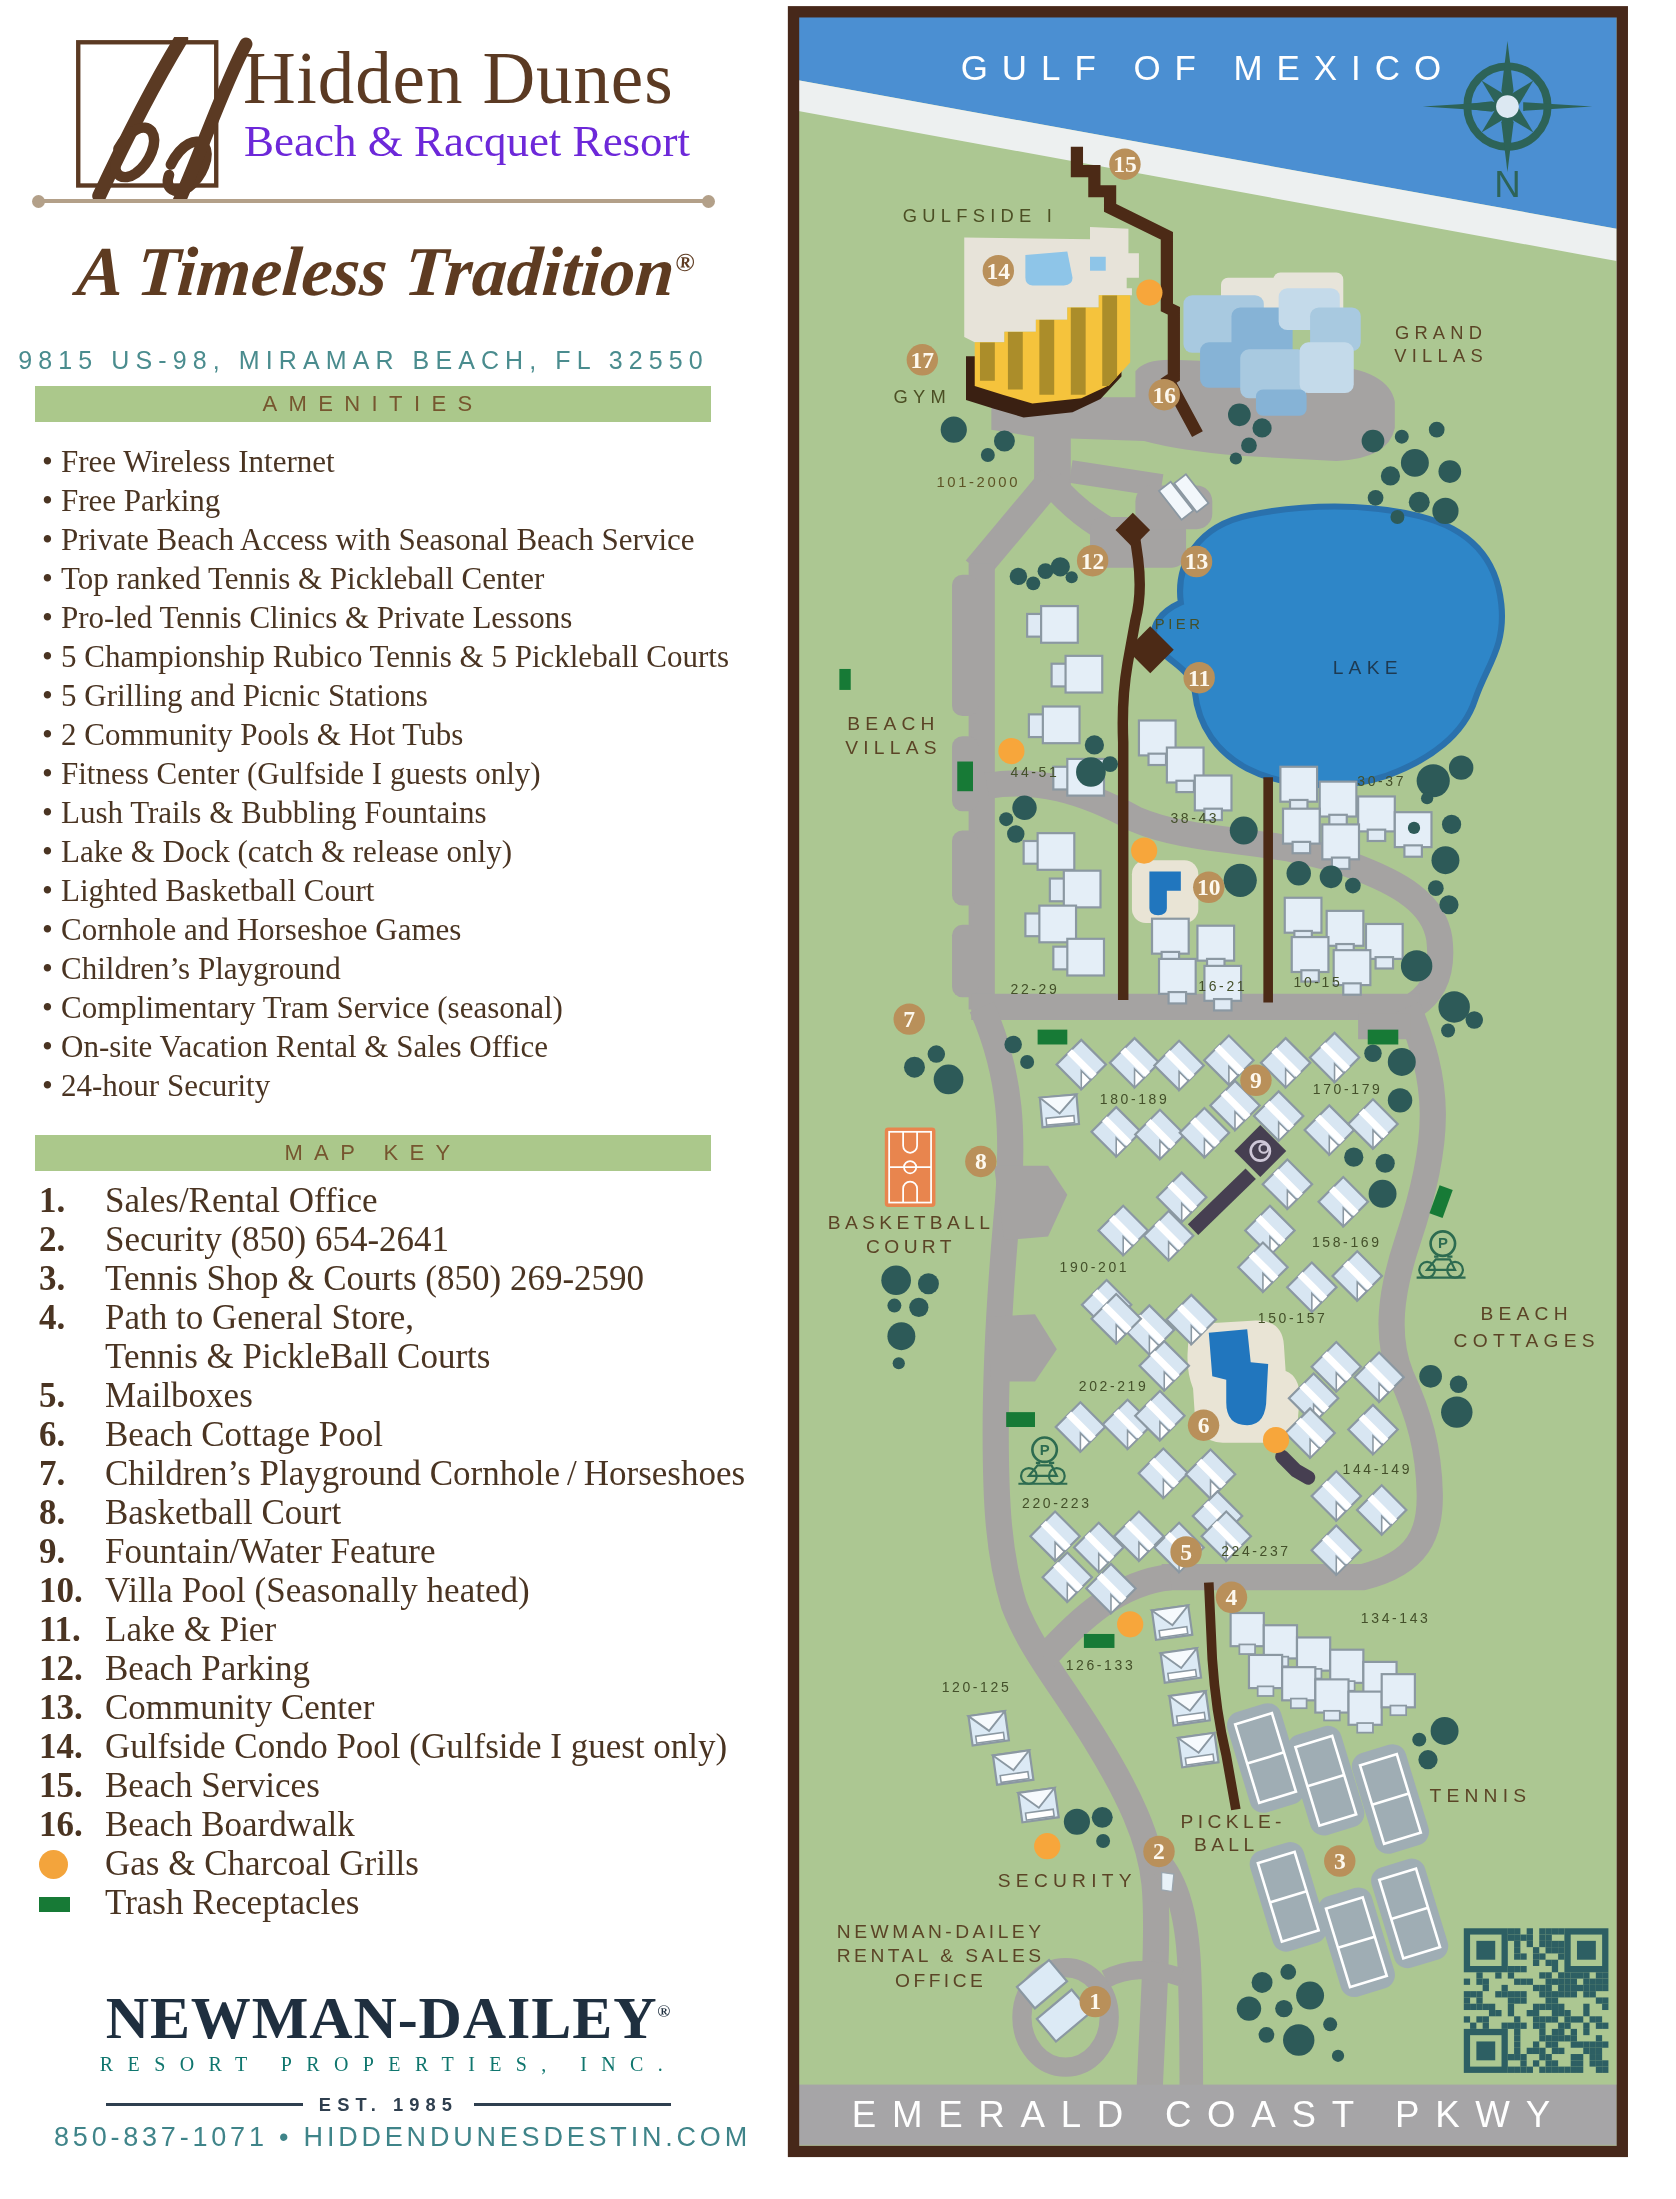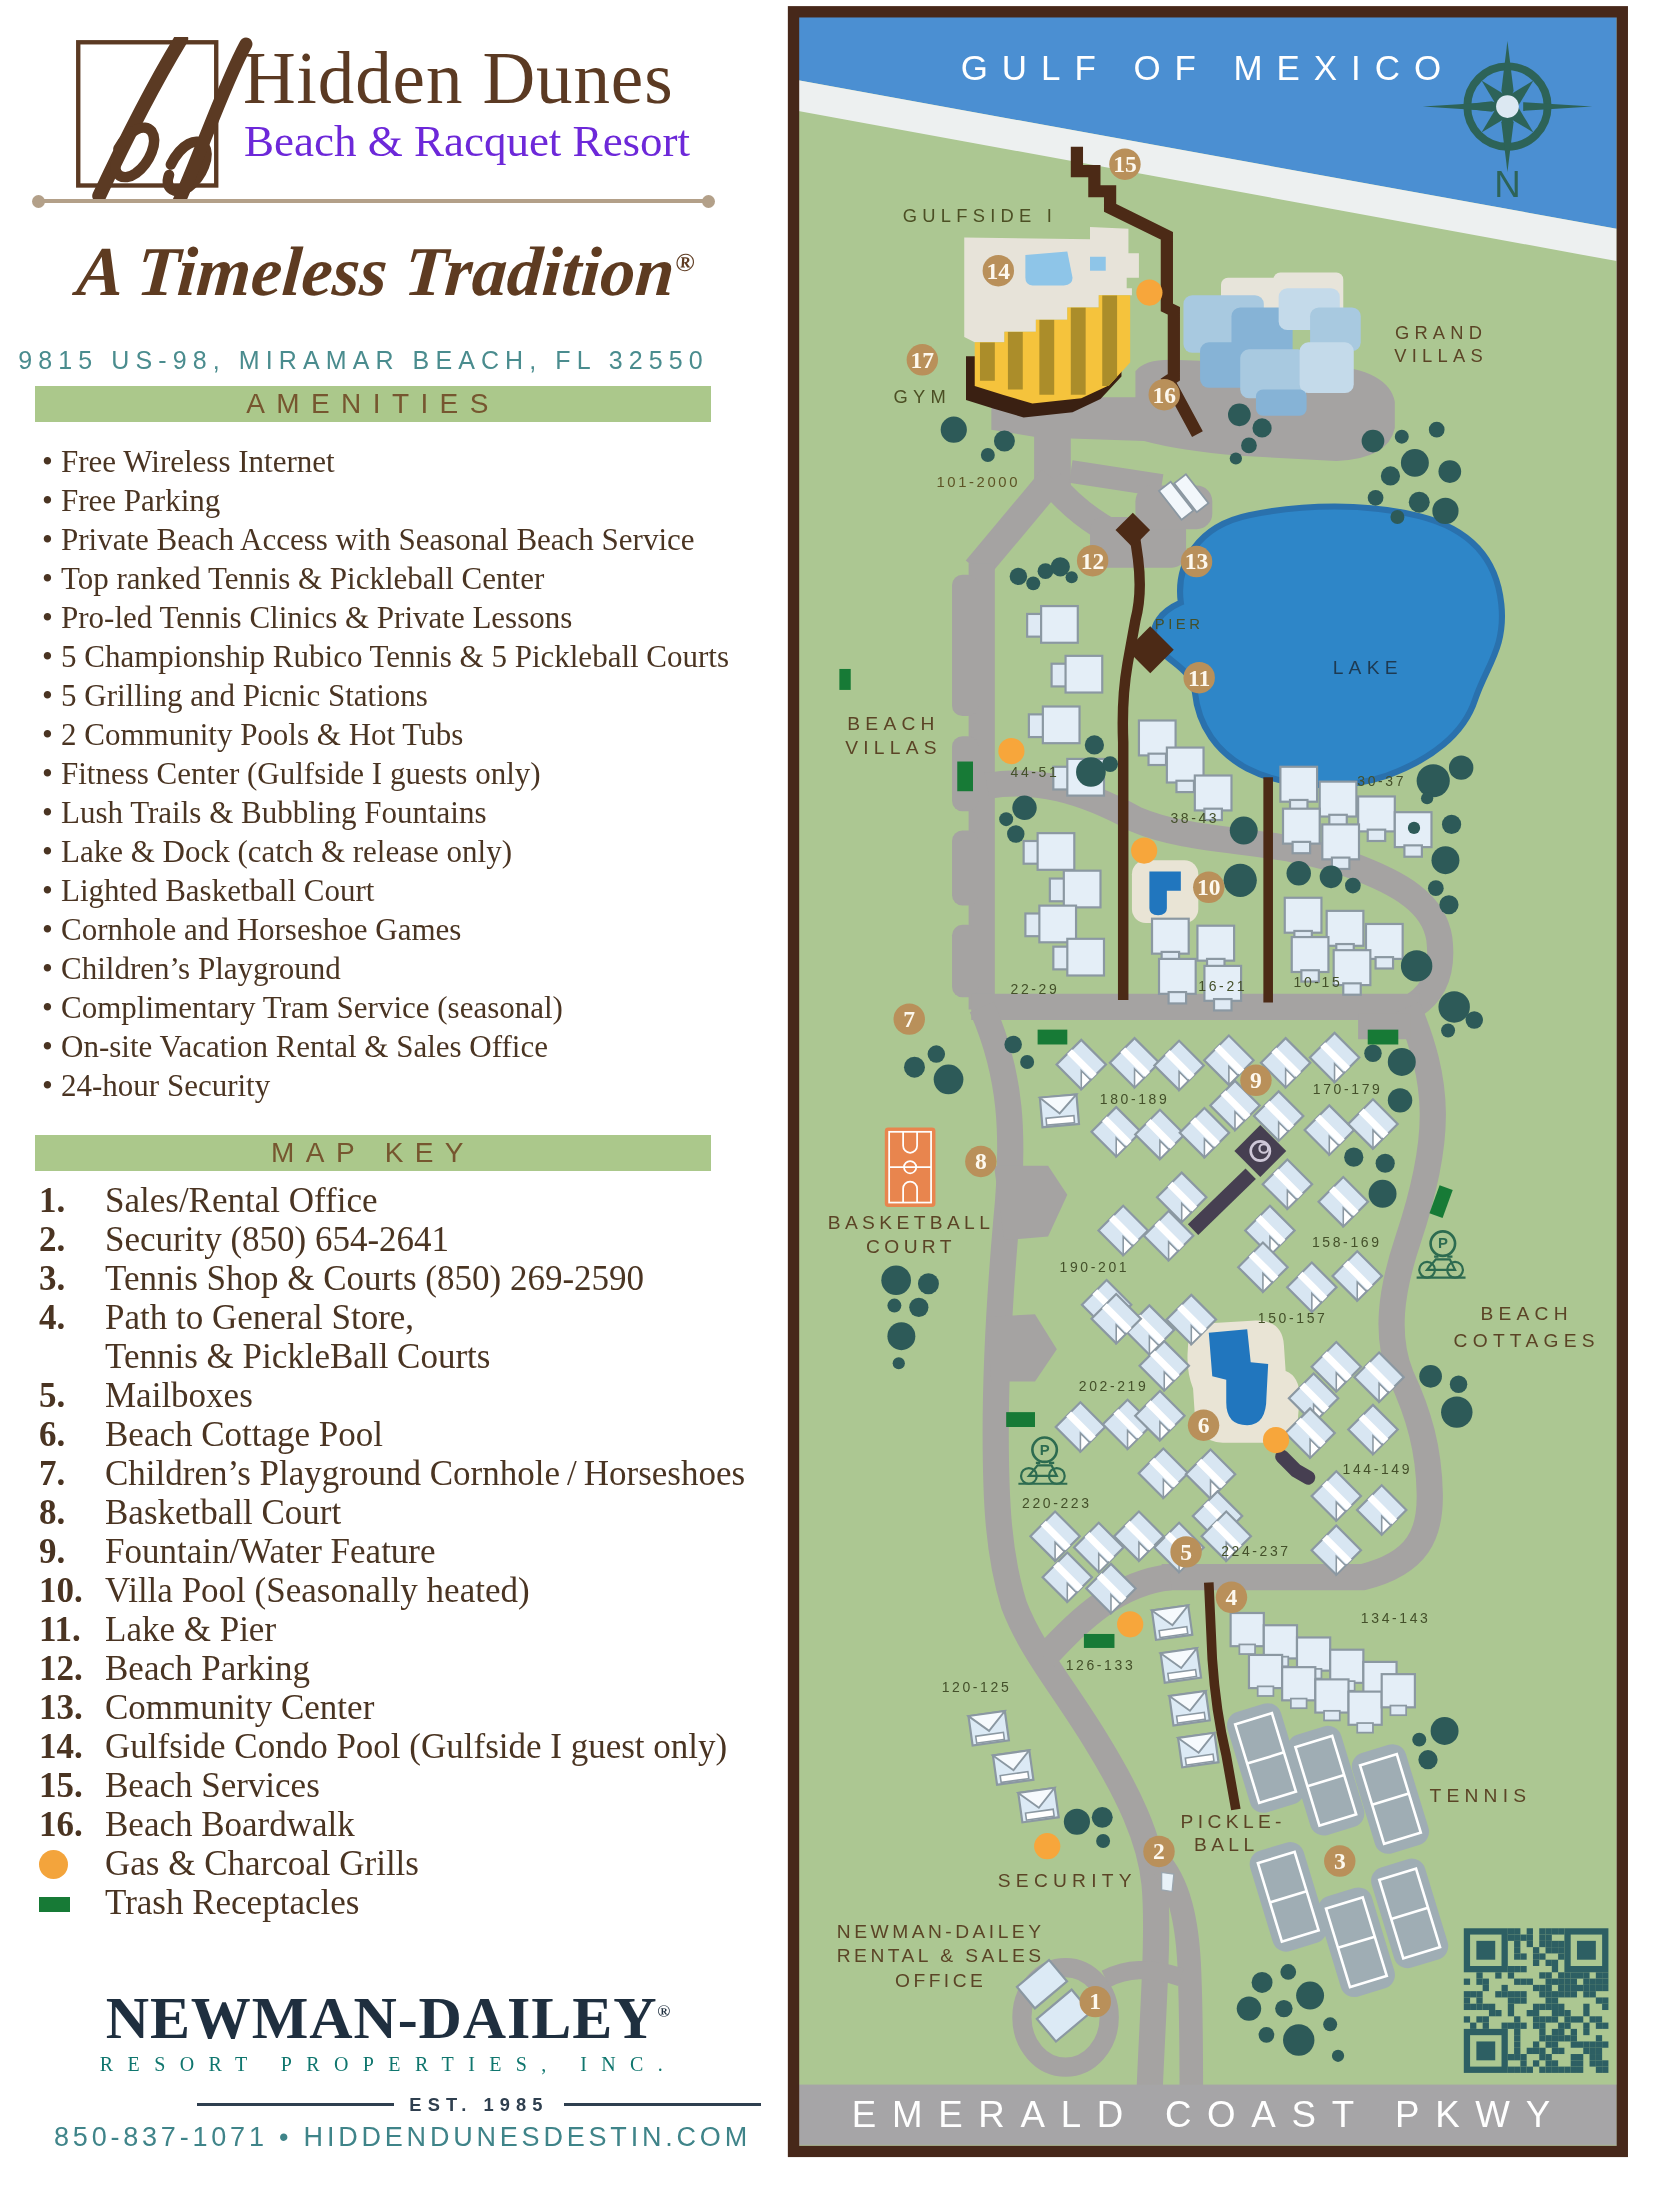--- a/index.html
+++ b/index.html
@@ -6,36 +6,36 @@
   font-family:"Liberation Sans", sans-serif; }
 .abs { position:absolute; }
 #t1 { left:243px; top:37px; font-family:"Liberation Serif",serif; font-size:73px; color:#5b3a23; letter-spacing:0.9px; }
 #t2 { left:244px; top:115px; font-family:"Liberation Serif",serif; font-size:45px; color:#6d28d9; }
 #rule { left:39px; top:199px; width:669px; height:4.4px; background:#b3a089; }
 #rule:before, #rule:after { content:''; position:absolute; top:-4.4px; width:13px; height:13px; border-radius:50%; background:#b3a089; }
 #rule:before { left:-7px; } #rule:after { right:-7px; }
 #script { left:77px; top:232px; font-family:"Liberation Serif",serif; font-style:italic; font-weight:bold; font-size:70px; color:#5e3b21; transform:skewX(-4deg); white-space:nowrap; }
 #script sup { font-size:26px; font-style:normal; }
 #addr { left:18.3px; top:346px; font-size:25px; color:#4a8c8e; letter-spacing:6.1px; white-space:nowrap; }
-.bar { left:35px; width:676px; height:36px; background:#abc88b; color:#76562f; font-size:28px;
+.bar { left:35px; width:676px; height:36px; background:#abc88b; color:#76562f; font-size:22px;
   letter-spacing:11.4px; text-align:center; line-height:36px; }
 #amlist { left:42px; top:442px; width:716px; font-family:"Liberation Serif",serif; font-size:31px; color:#4a3422; }
 .am { height:39px; line-height:39px; white-space:nowrap; }
 .bu { display:inline-block; width:19px; }
 #kylist { left:39px; top:1181px; width:734px; font-family:"Liberation Serif",serif; font-size:35px; color:#4a3422; }
 .ky { height:39px; line-height:39px; white-space:nowrap; }
 .kn { display:inline-block; width:66px; font-weight:bold; }
 .odot { display:inline-block; width:29px; height:29px; border-radius:50%; background:#f3a43c; vertical-align:-4.4px; }
 .grect { display:inline-block; width:31px; height:15px; background:#177a36; vertical-align:1.7px; }
 #nd { left:0px; top:1984px; width:777px; text-align:center; font-family:"Liberation Serif",serif;
   font-size:60px; font-weight:bold; color:#1f2f3f; letter-spacing:0.9px; }
 #nd sup { font-size:17.5px; }
 #ndsub { left:0px; top:2053px; width:777px; text-align:center; font-family:Liberation Serif, serif;
   font-size:20px; color:#0f766e; letter-spacing:14.4px; }
-#est { left:0px; top:2094px; width:777px; text-align:right; font-size:18.3px; font-weight:bold;
+#est { left:0px; top:2094px; width:777px; text-align:center; font-size:18.3px; font-weight:bold;
   color:#2f3f4f; letter-spacing:6.1px; }
 #est .ln { display:inline-block; width:197px; height:2.6px; background:#2f3f4f; vertical-align:5.2px; margin:0 15.7px; }
 #phone { left:10px; top:2122px; font-size:27px; color:#3f8489; letter-spacing:3.8px; white-space:nowrap;margin-left:44px; }
 </style></head>
 <body>
 <svg width="262" height="166" viewBox="0 0 300 190" style="position:absolute;left:73px;top:37px;" xmlns="http://www.w3.org/2000/svg">
 <rect x="6" y="6" width="158" height="164" fill="#ffffff" stroke="#5b3a23" stroke-width="5"></rect>
 <g fill="none" stroke="#5b3a23" stroke-linecap="round">
 <path d="M 30,182 C 58,122 96,48 124,2" stroke-width="16"></path>
 <path d="M 52,128 C 64,106 82,98 90,108 C 98,120 88,144 72,156 C 58,166 44,158 50,142" stroke-width="12"></path>

